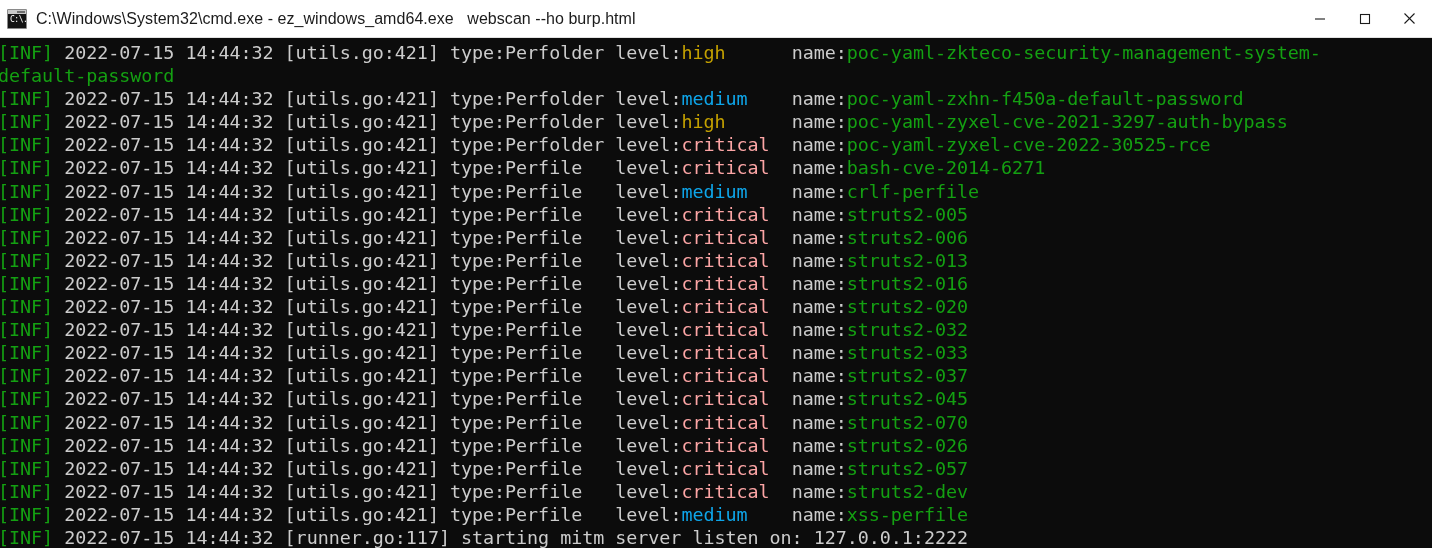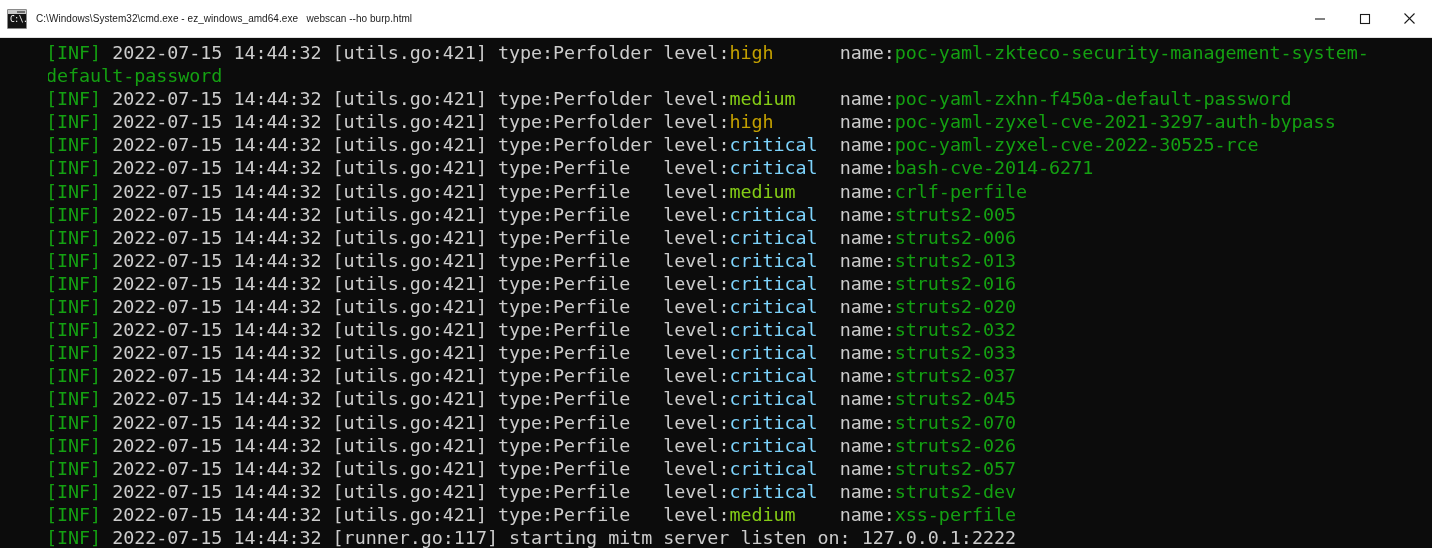--- a/index.html
+++ b/index.html
@@ -71,21 +71,21 @@
     top: 5px;
     color: #ffffff;
     font-family: "DejaVu Sans Mono", monospace;
     font-size: 8px;
     line-height: 9px;
     letter-spacing: -0.5px;
     white-space: nowrap;
   }
   #title-text {
     font-family: "Liberation Sans", sans-serif;
-    font-size: 10px;
+    font-size: 16px;
     color: #1b1b1b;
     white-space: pre;
     line-height: 37px;
     letter-spacing: 0.05px;
   }
   #window-controls {
     display: flex;
     flex: 0 0 auto;
     height: 37px;
   }
@@ -98,42 +98,41 @@
     background: transparent;
   }
   .wc svg { display: block; }
 
   
   #console {
     flex: 1 1 auto;
     background: #0c0c0c;
     overflow: hidden;
     position: relative;
-    margin-left: 48px;
   }
   #console-inner {
     position: absolute;
     left: -2px;
     top: 3px;
     right: 0;
   }
   .line {
     font-family: "DejaVu Sans Mono", monospace;
     font-size: 18.4px;
     line-height: 23.1px;
     height: 23.1px;
     color: #cccccc;
     white-space: pre;
     letter-spacing: -0.05px;
   }
   .c-green    { color: #14a012; }
   .c-gray     { color: #cccccc; }
-  .c-blue     { color: #84cc16; }
+  .c-blue     { color: #0ea5e9; }
   .c-yellow   { color: #c3a000; }
-  .c-red      { color: #7dd3fc; }
+  .c-red      { color: #fca5a5; }
 </style>
 </head>
 <body>
 
 <div id="window">
 
   <div id="titlebar">
     <div id="titlebar-left">
       <span id="app-icon">
         <span class="bar"></span>

